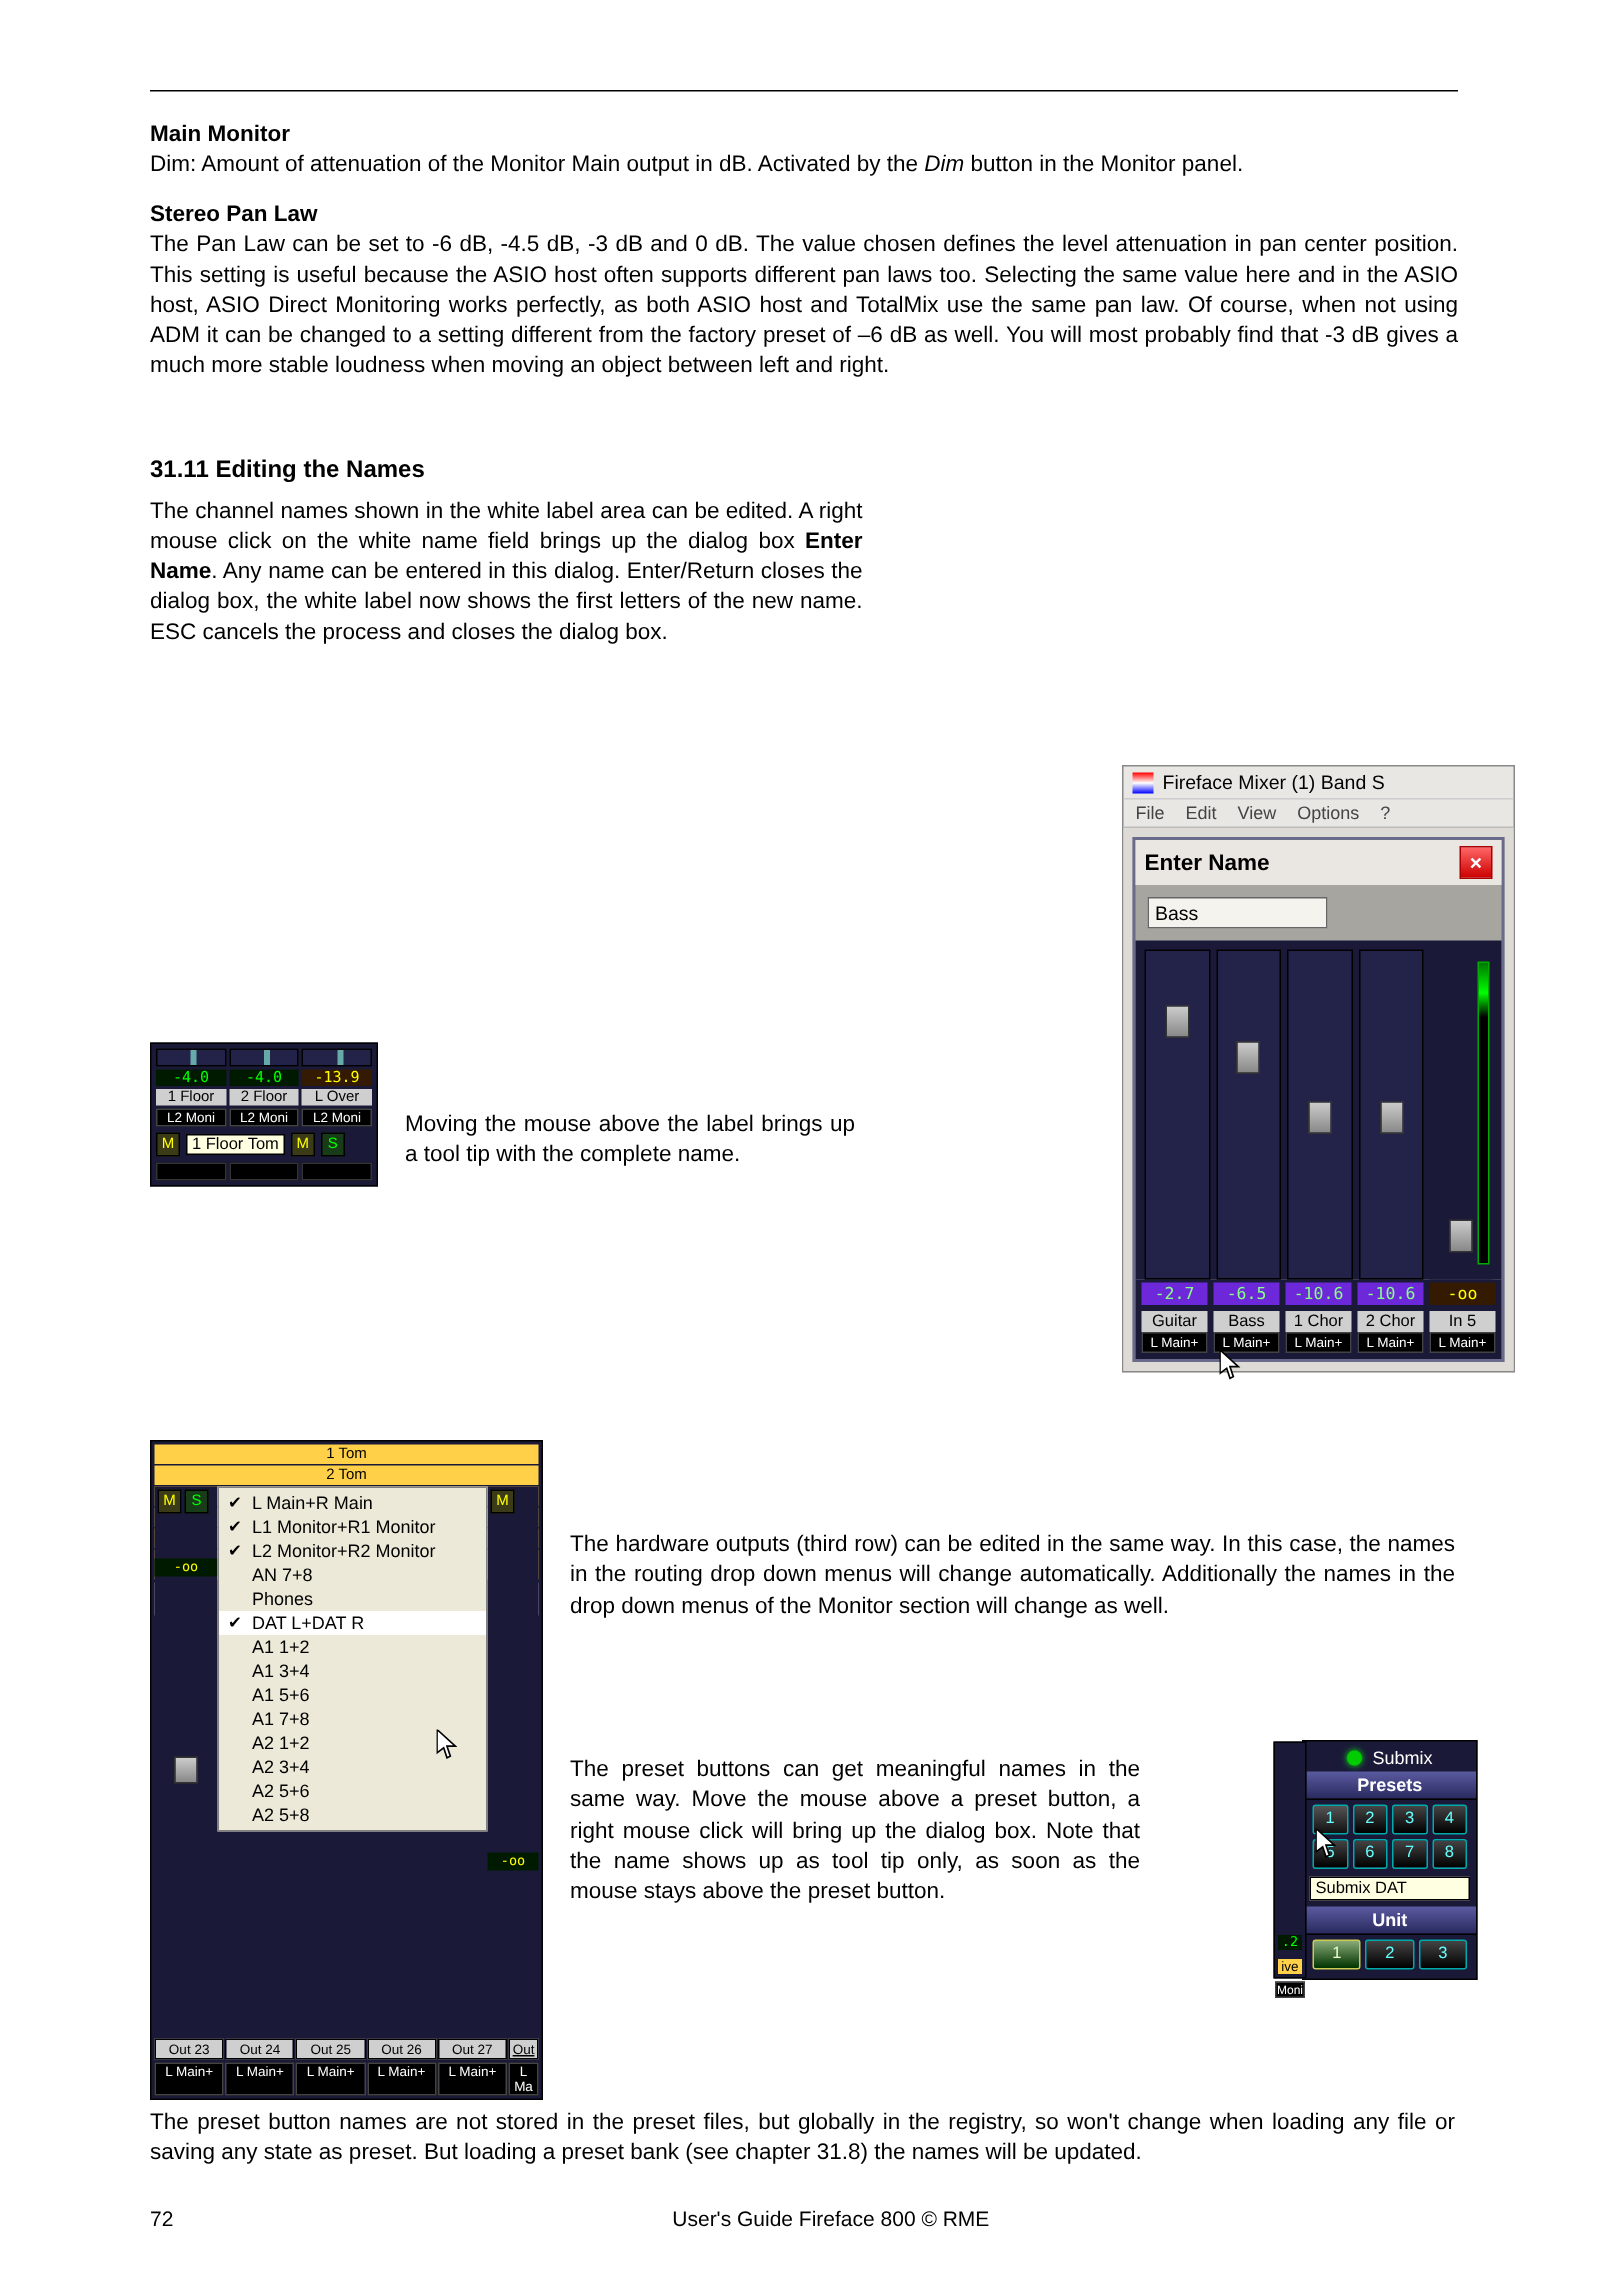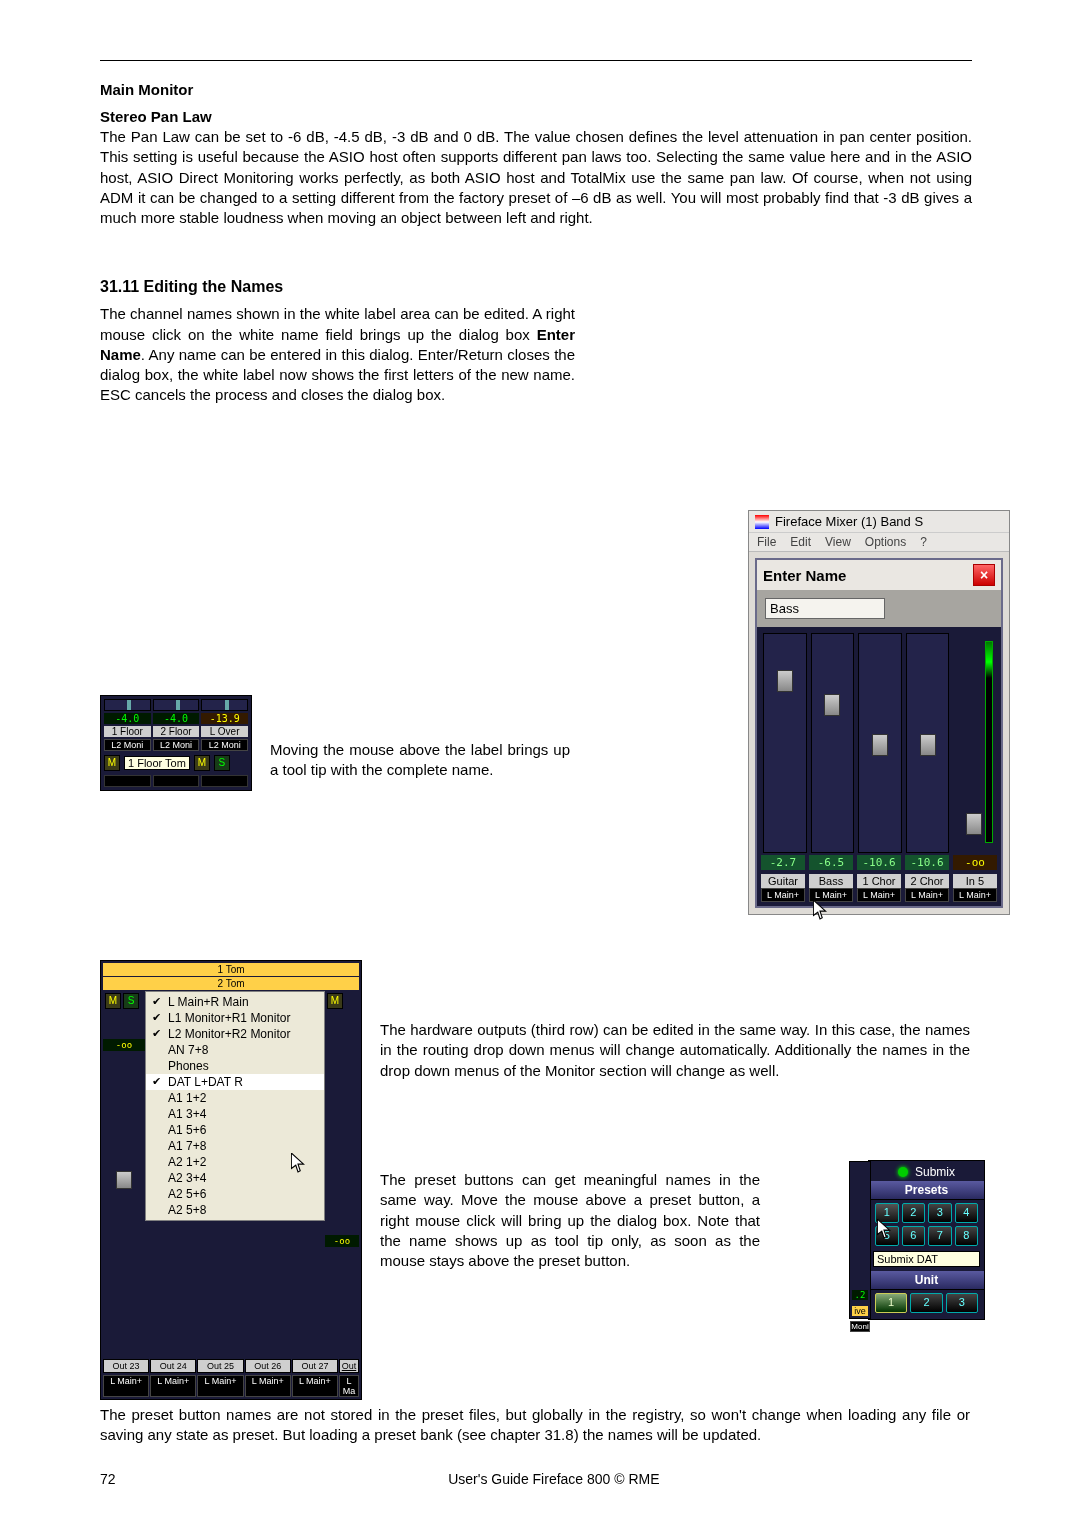--- a/index.html
+++ b/index.html
@@ -129,21 +129,21 @@
   .en-ch5 { background:#1a1a38; border:none; position:relative; }
   .en-ch5 .meter { position:absolute; right:2px; top:8px; width:6px; height:200px; background:linear-gradient(#070,#0f0 10%,#000 18%,#000); border:1px solid #0a0; }
   .en-db-row {
     display: flex;
     background: #1a1a38;
     padding: 2px 4px;
     gap: 4px;
   }
   .en-db {
     flex: 1;
-    background: #14532d;
+    background: #6d28d9;
     color: #8f8;
     font-size: 11px;
     text-align: center;
     padding: 1px 0;
     font-family: monospace;
   }
   .en-db.amber { color:#ff0; background:#331a00; }
   .en-name-row {
     display: flex;
     background: #1a1a38;
@@ -358,20 +358,23 @@
     width: 475px;
   }
 </style>
 </head>
 <body>
 
 <div class="page">
   <hr class="top-rule">
 
   <div class="section-h">Main Monitor</div>
+  <div class="para tight">
+    <span>Dim: Amount of attenuation of the Monitor Main output in dB. Activated by the </span><span class="italic">Dim</span><span> button in the Monitor panel.</span>
+  </div>
 
   <div class="section-h">Stereo Pan Law</div>
   <div class="para tight">The Pan Law can be set to -6 dB, -4.5 dB, -3 dB and 0 dB. The value chosen defines the level attenuation in pan center position. This setting is useful because the ASIO host often supports different pan laws too. Selecting the same value here and in the ASIO host, ASIO Direct Monitoring works perfectly, as both ASIO host and TotalMix use the same pan law. Of course, when not using ADM it can be changed to a setting different from the factory preset of –6 dB as well. You will most probably find that -3 dB gives a much more stable loudness when moving an object between left and right.</div>
 
   <div style="height:26px"></div>
 
   <div class="section-h" style="font-size:16px">31.11 Editing the Names</div>
   <div style="height:8px"></div>
   <div class="editing-wrap">
     <div class="para">

